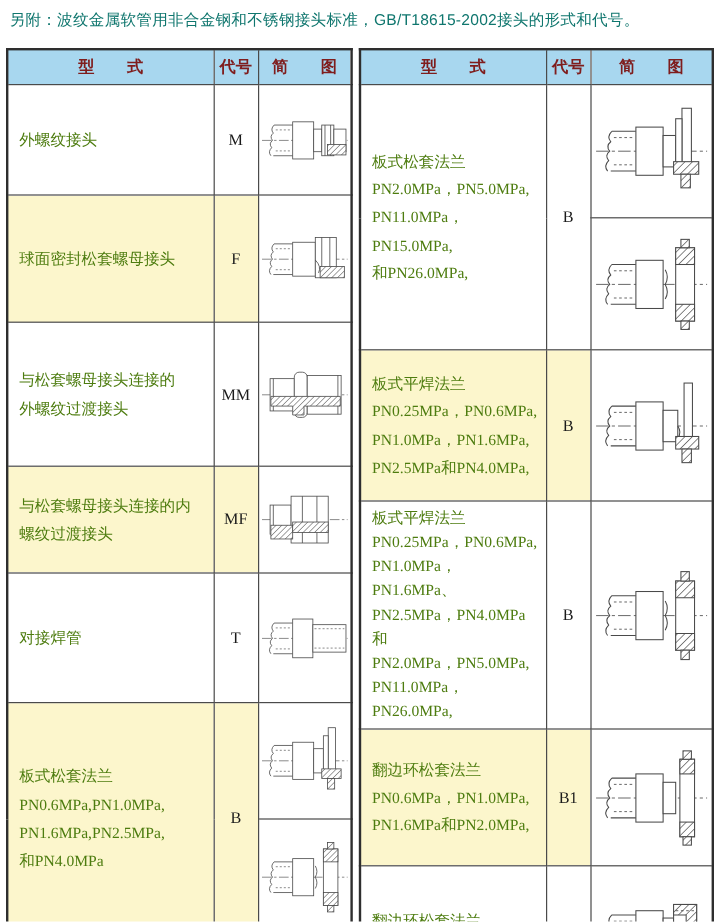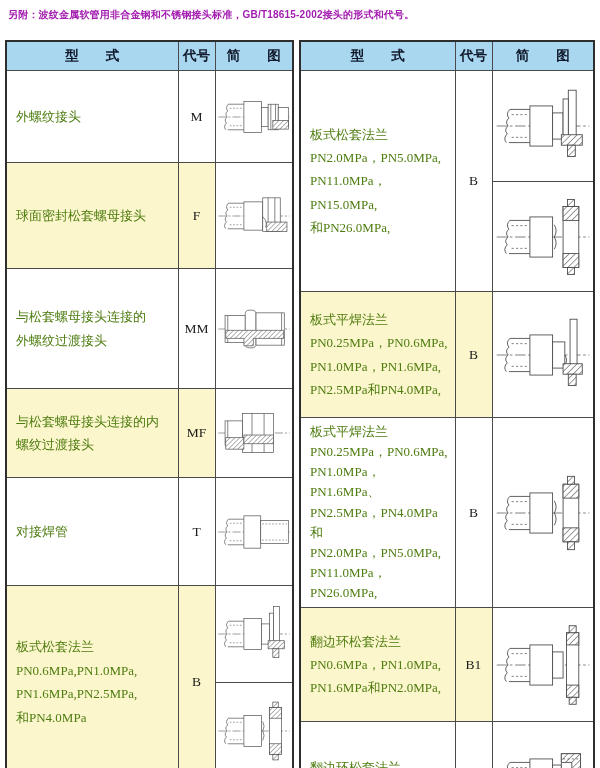--- a/index.html
+++ b/index.html
@@ -2,29 +2,29 @@
 <html><head>
 <meta charset="utf-8">
 <style>
   html,body{margin:0;padding:0;}
   body{
     width:600px;height:768px;position:relative;background:#ffffff;
     font-family:"Liberation Sans",sans-serif;color:#1c1c1c;overflow:hidden;
   }
   .page-title{
     position:absolute;left:8px;top:8px;width:584px;
-    font-size:10px;font-weight:700;letter-spacing:0.2px;color:#a21caf;
+    font-size:13px;font-weight:400;letter-spacing:0.2px;color:#0f766e;
   }
   table{border-collapse:collapse;table-layout:fixed;background:#fff;}
   .tbl{position:absolute;top:40px;border:2px solid #2e2e2e;}
   .tbl-left{left:5px;}
   .tbl-right{left:299px;}
   td,th{border:1px solid #4a4a4a;padding:0;vertical-align:middle;overflow:hidden;}
   th{
-    background:#a8d7ef;font-size:13.5px;font-weight:600;color:#0f172a;
+    background:#a8d7ef;font-size:13.5px;font-weight:600;color:#7f1d1d;
     height:28px;text-align:center;
   }
   .type-cell{
     font-family:"Liberation Serif",serif;font-size:13px;line-height:1.8;
     padding:4px 4px 4px 9px;white-space:pre-line;text-align:left;color:#4d7c0f;
   }
   .code-cell{
     font-family:"Liberation Serif",serif;font-size:13.5px;text-align:center;color:#1a1a1a;
   }
   .diag-cell{text-align:center;background:#fff;}

